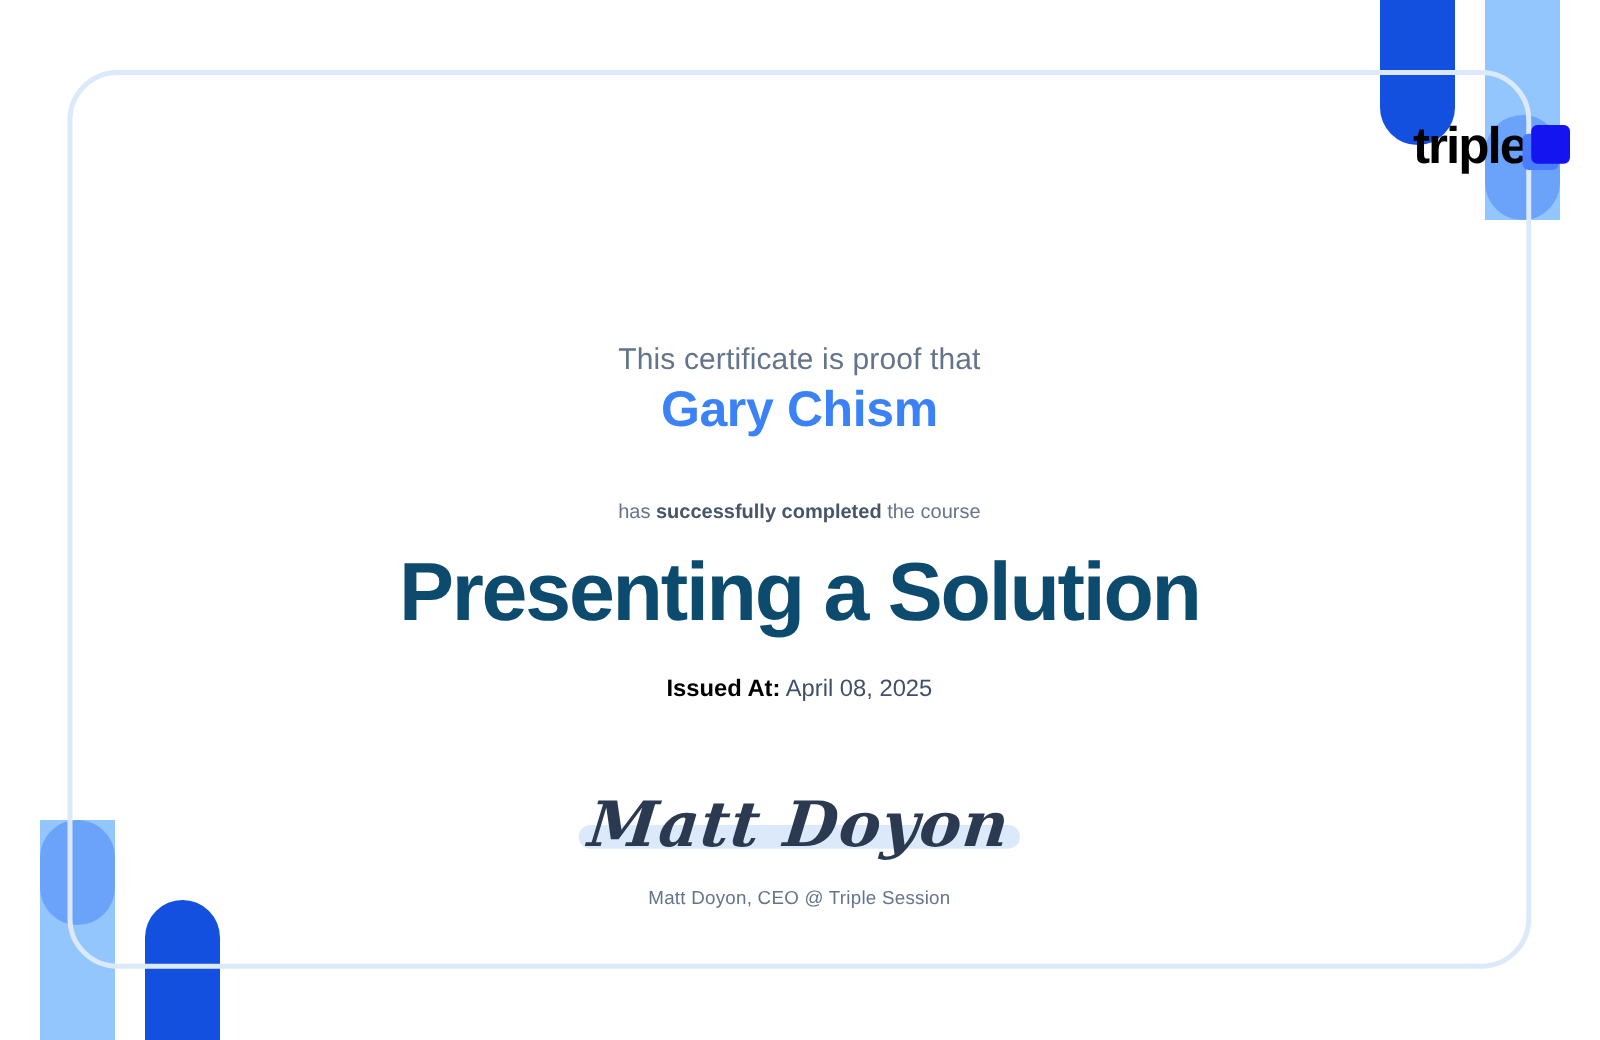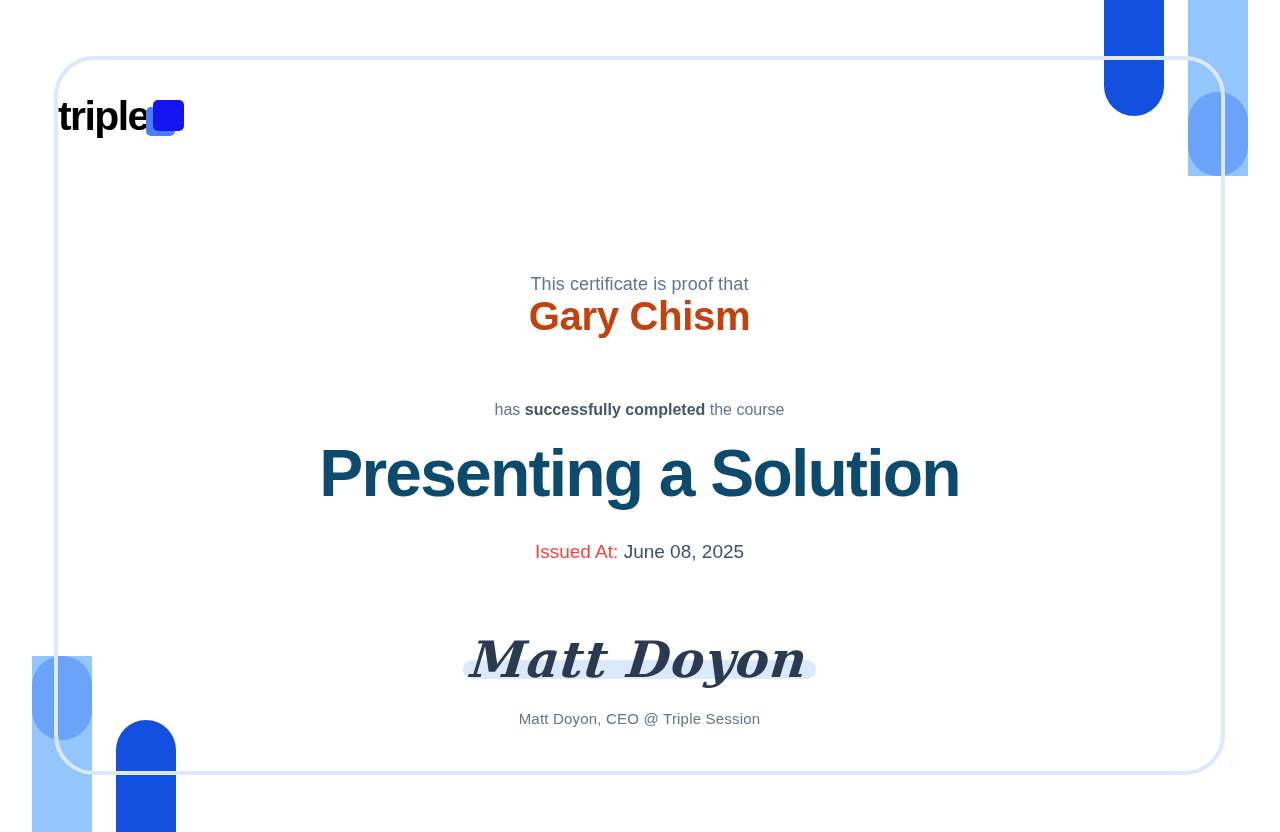--- a/index.html
+++ b/index.html
@@ -74,24 +74,24 @@
   .card-inner {
     position: relative;
     width: 100%;
     height: 100%;
     text-align: center;
   }
 
   
   #brand-logo {
     position: absolute;
-    left: 0; right: 0;
+    left: 12px; right: 0;
     top: 38px;
     display: flex;
-    justify-content: flex-start;
+    justify-content: flex-end;
   }
   .logo-stack {
     display: inline-block;
     position: relative;
     text-align: left;
     line-height: 0.92;
   }
   .logo-line {
     font-family: "Liberation Sans", sans-serif;
     font-weight: bold;
@@ -120,31 +120,31 @@
     width: 31px; height: 31px;
     background: #1314f0;
     border-radius: 5px;
   }
 
   
   #proof-line {
     position: absolute;
     left: 0; right: 0;
     top: 214px;
-    font-size: 18px;
+    font-size: 24px;
     color: #64748b;
     letter-spacing: 0.1px;
   }
   #recipient-name {
     position: absolute;
     left: 0; right: 0;
-    top: 234px;
+    top: 246px;
     font-size: 40px;
     font-weight: bold;
-    color: #c2410c;
+    color: #3b82f6;
     letter-spacing: -0.3px;
   }
   #course-intro {
     position: absolute;
     left: 0; right: 0;
     top: 341px;
     font-size: 16px;
     color: #64748b;
   }
   #course-intro b {
@@ -166,21 +166,21 @@
   #meta-row {
     position: absolute;
     left: 0; right: 0;
     top: 481px;
     font-size: 19px;
     color: #3f5068;
     display: flex;
     justify-content: center;
     gap: 58px;
   }
-  #meta-row b { font-weight: normal; color: #ef4444; }
+  #meta-row b { font-weight: bold; color: #000000; }
   .meta-item { white-space: nowrap; }
 
   
   #signature-block {
     position: absolute;
     left: 0; right: 0;
     top: 570px;
   }
   .sig-wrap {
     position: relative;
@@ -248,21 +248,21 @@
 
     <div id="course-intro">
       <span>has </span><b>successfully completed</b><span> the course</span>
     </div>
 
     <div id="course-title">Presenting a Solution</div>
 
     <div id="meta-row">
       <div class="meta-item">
         <b>Issued At:</b>
-        <span>June 08, 2025</span>
+        <span>April 08, 2025</span>
       </div>
     </div>
 
     <div id="signature-block">
       <span class="sig-wrap">
         <span class="sig-highlight"></span>
         <span class="sig-text">Matt Doyon</span>
       </span>
     </div>
 

